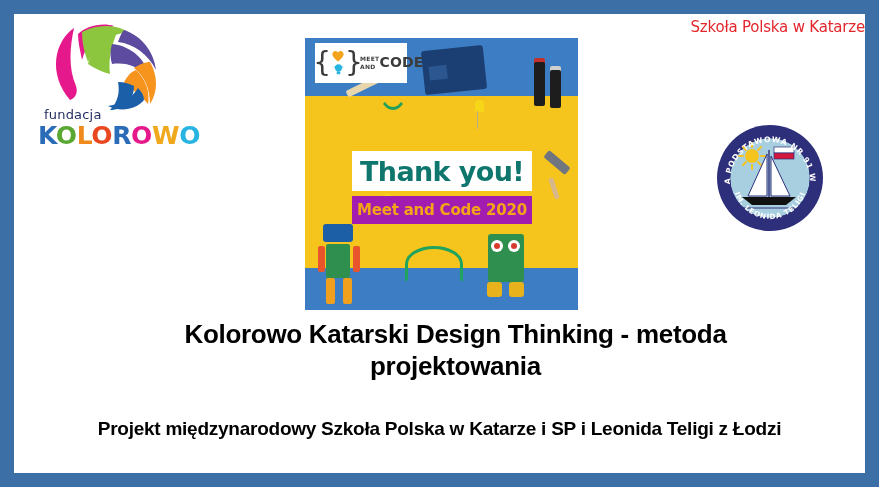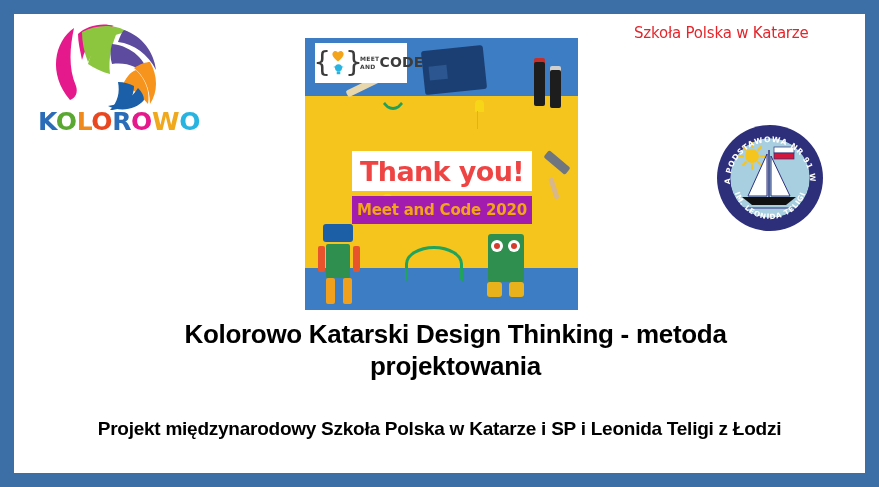--- a/index.html
+++ b/index.html
@@ -174,21 +174,21 @@
     height: 40px;
     background: #ffffff;
     display: flex;
     align-items: center;
     justify-content: center;
   }
   #plate-thanks .txt {
     font-family: "DejaVu Sans", sans-serif;
     font-size: 27px;
     font-weight: bold;
-    color: #ef4444;
+    color: #0f766e;
     letter-spacing: -0.6px;
   }
   #plate-meetcode {
     position: absolute;
     left: 47px;
     top: 158px;
     width: 180px;
     height: 28px;
     background: #a21caf;
     display: flex;
@@ -331,23 +331,23 @@
   .knife {
     width: 28px; height: 9px; background: #6f7680;
     left: 238px; top: 120px; transform: rotate(40deg);
     border-radius: 2px;
   }
 
   
   #school-block {
     position: absolute;
     left: 620px;
-    top: 10px;
+    top: 4px;
     width: 231px;
-    text-align: left;
+    text-align: right;
   }
   #school-name {
     font-family: "DejaVu Sans", sans-serif;
     font-size: 15px;
     color: #e3262c;
     line-height: 19px;
     letter-spacing: -0.2px;
     white-space: nowrap;
   }
   #school-patron {
@@ -418,20 +418,21 @@
         <path d="M42 10 C56 2 76 2 88 10 C70 12 56 22 48 40 C44 30 42 20 42 10 Z" fill="#8cc63f"></path>
         <path d="M48 42 C52 26 62 14 78 8 C72 22 68 36 70 52 C62 50 54 46 48 42 Z" fill="#8cc63f"></path>
         <path d="M84 8 C102 14 114 30 116 48 C108 32 94 22 78 20 C80 14 82 10 84 8 Z" fill="#5c4b9e"></path>
         <path d="M72 22 C92 24 106 38 110 56 C98 44 86 40 72 42 C70 36 70 28 72 22 Z" fill="#5c4b9e"></path>
         <path d="M110 40 C118 54 118 70 110 82 C110 66 104 54 94 46 C100 42 106 40 110 40 Z" fill="#f7941e"></path>
         <path d="M96 48 C106 58 110 70 108 82 C100 72 92 66 82 64 C86 56 90 50 96 48 Z" fill="#f7941e"></path>
         <path d="M104 78 C96 88 80 90 68 84 C82 82 92 76 98 66 C102 70 104 74 104 78 Z" fill="#1b5fa8"></path>
         <path d="M94 64 C94 78 84 88 70 88 C78 80 80 70 78 60 C84 60 90 62 94 64 Z" fill="#1b5fa8"></path>
       </svg>
       <div id="kolorowo-wordmark">
+        <span class="fundacja-text">fundacja</span>
         <span class="kolorowo-text" id="kolorowo-letters"><span style="color: rgb(43, 108, 184);">K</span><span style="color: rgb(90, 168, 50);">O</span><span style="color: rgb(240, 138, 28);">L</span><span style="color: rgb(232, 71, 31);">O</span><span style="color: rgb(43, 108, 184);">R</span><span style="color: rgb(229, 25, 140);">O</span><span style="color: rgb(240, 168, 28);">W</span><span style="color: rgb(39, 180, 224);">O</span></span>
       </div>
     </div>
 
     <div id="meetcode-photo">
       <div class="photo-band-top"></div>
       <div class="photo-left-notch"></div>
       <div class="photo-band-bottom"></div>
 
       <div class="prop arduino"></div>

